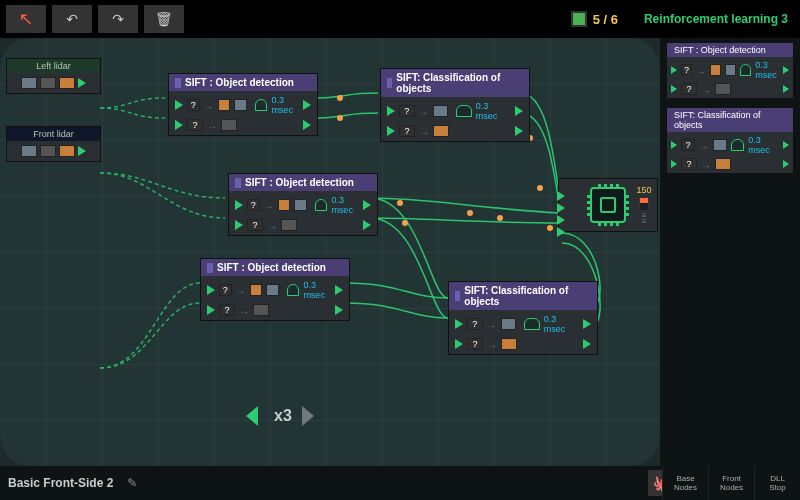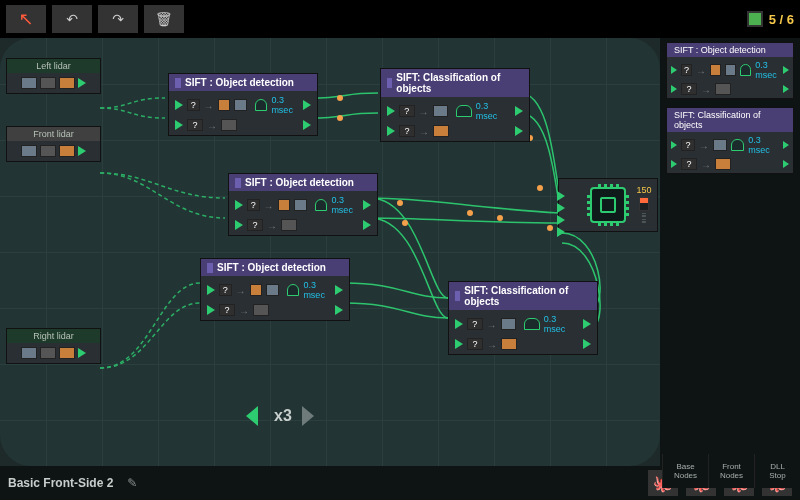--- a/index.html
+++ b/index.html
@@ -26,21 +26,21 @@
   .chip.q { background: #2f2f2f; }
   .chip.car { background: #6b7a88; }
   .chip.road { background: #555; }
   .chip.barr { background: #c97f3c; }
   .arrow { color: #6f7a7a; font-size: 10px; }
   .gauge { width: 16px; height: 12px; border-radius: 6px 6px 0 0; background: #1b2a2a; border: 1px solid #2ecc71; position: relative; }
   .msec { color: #22c0e6; font-size: 9px; }
   .tri-r { width: 0; height: 0; border-top: 5px solid transparent; border-bottom: 5px solid transparent; border-left: 8px solid #2ecc71; position: absolute; }
   .lidar { position: absolute; width: 95px; background: #2a2f33; border: 1px solid #111; }
   .lidar .lhdr { background: #1e3a2a; color: #b7c2b7; font-size: 9px; padding: 2px 4px; text-align: center; }
-  .lidar .lhdr.front { background: #404040; }
+  .lidar .lhdr.front { background: #0f172a; }
   .lidar .lbody { padding: 4px; display: flex; gap: 3px; justify-content: center; align-items: center; }
   .rl-node { position: absolute; background: #2a2f33; border: 1px solid #111; width: 100px; }
   .rl-node .hdr { background: #4a3f75; padding: 3px 6px; font-weight: bold; color: #fff; font-size: 10px; display:flex; gap:4px; align-items:center;}
   .rl-node .rlbody { display: flex; align-items: flex-start; justify-content: center; padding: 8px 6px; gap: 6px; position:relative;}
   .cpu-ico { width: 36px; height: 36px; background: #0f1a1a; border: 2px solid #2ecc71; position: relative; border-radius: 4px; }
   .cpu-ico::before, .cpu-ico::after { content: ""; position: absolute; }
   .cpu-ico::before { inset: 8px; border: 2px solid #2ecc71; border-radius: 2px; }
   .cpu-pins-t, .cpu-pins-b, .cpu-pins-l, .cpu-pins-r { position: absolute; display: flex; gap: 3px; }
   .cpu-pins-t span, .cpu-pins-b span { width:3px;height:5px;background:#2ecc71; }
   .cpu-pins-l span, .cpu-pins-r span { width:5px;height:3px;background:#2ecc71; }
@@ -53,21 +53,21 @@
   .stop-btn { margin: 6px; height: 34px; background: #ff5a3c; color: #fff; font-weight: bold; font-size: 16px; display: flex; align-items: center; justify-content: center; cursor: pointer; }
   .mini-node { margin: 4px 6px; background: #2a2f33; border: 1px solid #111; font-size: 9px; }
   .mini-node .hdr { background: #4a3f75; padding: 2px 4px; color: #fff; display:flex; gap:3px; align-items:center;}
   .mini-node .body { padding: 3px 4px; display: flex; flex-direction: column; gap: 3px; }
   .bottombar { position: absolute; left: 0; right: 0; bottom: 0; height: 34px; background: #0e1414; display: flex; align-items: center; padding: 0 8px; gap: 8px; }
   .scheme-name { color: #c7cecb; font-size: 12px; font-weight: bold; }
   .pencil { color: #8a9390; font-size: 12px; margin-left: 6px; }
   .botspacer { flex: 1; }
   .oct-btn { width: 30px; height: 26px; background: #333; display: flex; align-items: center; justify-content: center; font-size: 16px; color: #666; cursor: pointer; }
   .oct-btn.active { color: #2ecc71; }
-  .node-cat { position: absolute; right: 0; bottom: 12px; height: 34px; display: flex; }
+  .node-cat { position: absolute; right: 0; bottom: 0; height: 34px; display: flex; }
   .cat-btn { width: 46px; height: 34px; background: #0e1414; border-left: 1px solid #222; color: #a6aeab; font-size: 8px; display: flex; flex-direction:column; align-items: center; justify-content: center; text-align:center; line-height:9px; cursor: pointer; padding:2px;}
   .zoom { position: absolute; bottom: 40px; left: 50%; transform: translateX(-80px); display: flex; align-items: center; gap: 10px; color: #c7cecb; font-weight: bold; font-size: 16px; justify-content: flex-end; }
   .zoom .za { width: 0; height: 0; cursor: pointer; }
   .zoom .zl { border-top: 10px solid transparent; border-bottom: 10px solid transparent; border-right: 14px solid transparent; }
   .zoom .zl::before { content:""; display:block; border-top: 10px solid transparent; border-bottom: 10px solid transparent; border-right: 12px solid #2ecc71; margin-top:-10px; margin-left:-4px;}
   .zoom .zr { border-top: 10px solid transparent; border-bottom: 10px solid transparent; border-left: 12px solid #6f7a7a; }
   svg.wires { position: absolute; inset: 0; width: 100%; height: 100%; pointer-events: none; }
   .orange-dot { fill: #f5a04a; }
 </style>
 </head>
@@ -84,20 +84,21 @@
       <span class="redo-ico">↷</span>
     </div>
   <div class="tbtn">
       <span class="trash-ico">🗑</span>
     </div>
   <div class="spacer"></div>
   <div class="resource">
     <span class="res-ico"></span>
     <span><span>5</span> / <span>6</span></span>
   </div>
+  <div class="level-name">Reinforcement learning 3</div>
 </div>
 
 <div class="canvas-wrap">
   <div class="grid"></div>
 
   <svg class="wires">
     <g stroke="#2ecc71" stroke-width="1.5" fill="none" stroke-dasharray="4 3" opacity="0.8">
       <path d="M 100 70 C 130 70 130 60 165 60"></path>
       <path d="M 100 70 C 130 70 130 80 165 80"></path>
       <path d="M 100 135 C 150 135 170 160 225 160"></path>
@@ -143,29 +144,20 @@
   </div>
   <div class="lidar" style="top:88px;left:6px;">
     <div class="lhdr front">Front lidar</div>
     <div class="lbody">
       <span class="chip car"></span>
       <span class="chip road"></span>
       <span class="chip barr"></span>
       <span class="tri-r" style="position:relative;"></span>
     </div>
   </div>
-  <div class="lidar" style="top:290px;left:6px;">
-    <div class="lhdr">Right lidar</div>
-    <div class="lbody">
-      <span class="chip car"></span>
-      <span class="chip road"></span>
-      <span class="chip barr"></span>
-      <span class="tri-r" style="position:relative;"></span>
-    </div>
-  </div>
 
   <div class="node" style="top:35px;left:168px;width:150px;">
     <div class="hdr">
         <span class="info"></span>
         <span>SIFT : Object detection</span>
       </div>
     <div class="body">
       <div class="row">
           <span class="tri-r" style="position:relative;border-left-color:#2ecc71;"></span>
           <span class="chip q">?</span>

